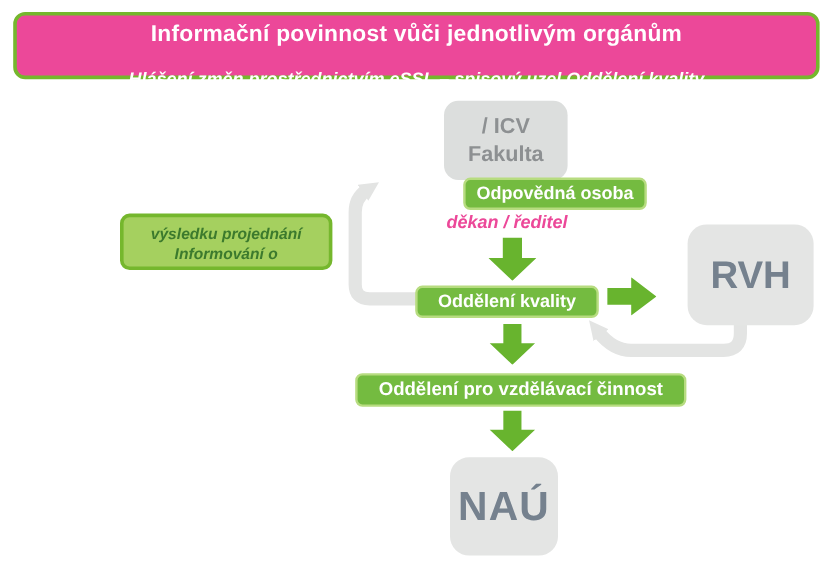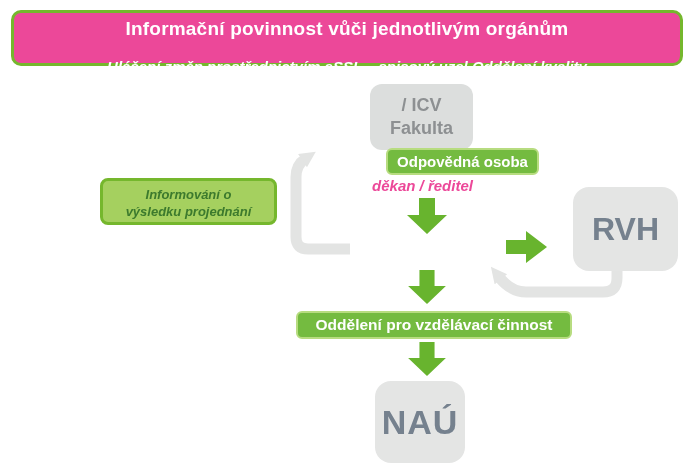--- a/index.html
+++ b/index.html
@@ -88,37 +88,38 @@
   </div>
 
   <div class="pill pill-odpovedna">Odpovědná osoba</div>
 
   <div class="dekan">děkan / ředitel</div>
 
   <svg class="flowarrow" style="left:407px;top:198px;" width="40" height="36" viewBox="0 0 40 36">
     <polygon points="12,0 28,0 28,17 40,17 20,36 0,17 12,17" fill="#68b42e"></polygon>
   </svg>
 
+  <div class="pill pill-kvalita">Oddělení kvality</div>
 
   <svg class="flowarrow" style="left:506px;top:231px;" width="41" height="32" viewBox="0 0 41 32">
     <polygon points="0,9 20,9 20,0 41,16 20,32 20,23 0,23" fill="#68b42e"></polygon>
   </svg>
 
   <div class="graybox rvh">RVH</div>
 
   <svg class="flowarrow" style="left:407px;top:270px;" width="40" height="34" viewBox="0 0 40 36">
     <polygon points="12,0 28,0 28,17 40,17 20,36 0,17 12,17" fill="#68b42e"></polygon>
   </svg>
 
   <div class="pill pill-vzdelavaci">Oddělení pro vzdělávací činnost</div>
 
   <svg class="flowarrow" style="left:407px;top:342px;" width="40" height="34" viewBox="0 0 40 36">
     <polygon points="12,0 28,0 28,17 40,17 20,36 0,17 12,17" fill="#68b42e"></polygon>
   </svg>
 
   <div class="graybox nau">NAÚ</div>
 
   <div class="notebox">
+    <div>výsledku projednání</div>
     <div>Informování o</div>
-    <div>výsledku projednání</div>
   </div>
 
 </div>
 
 </body></html>

